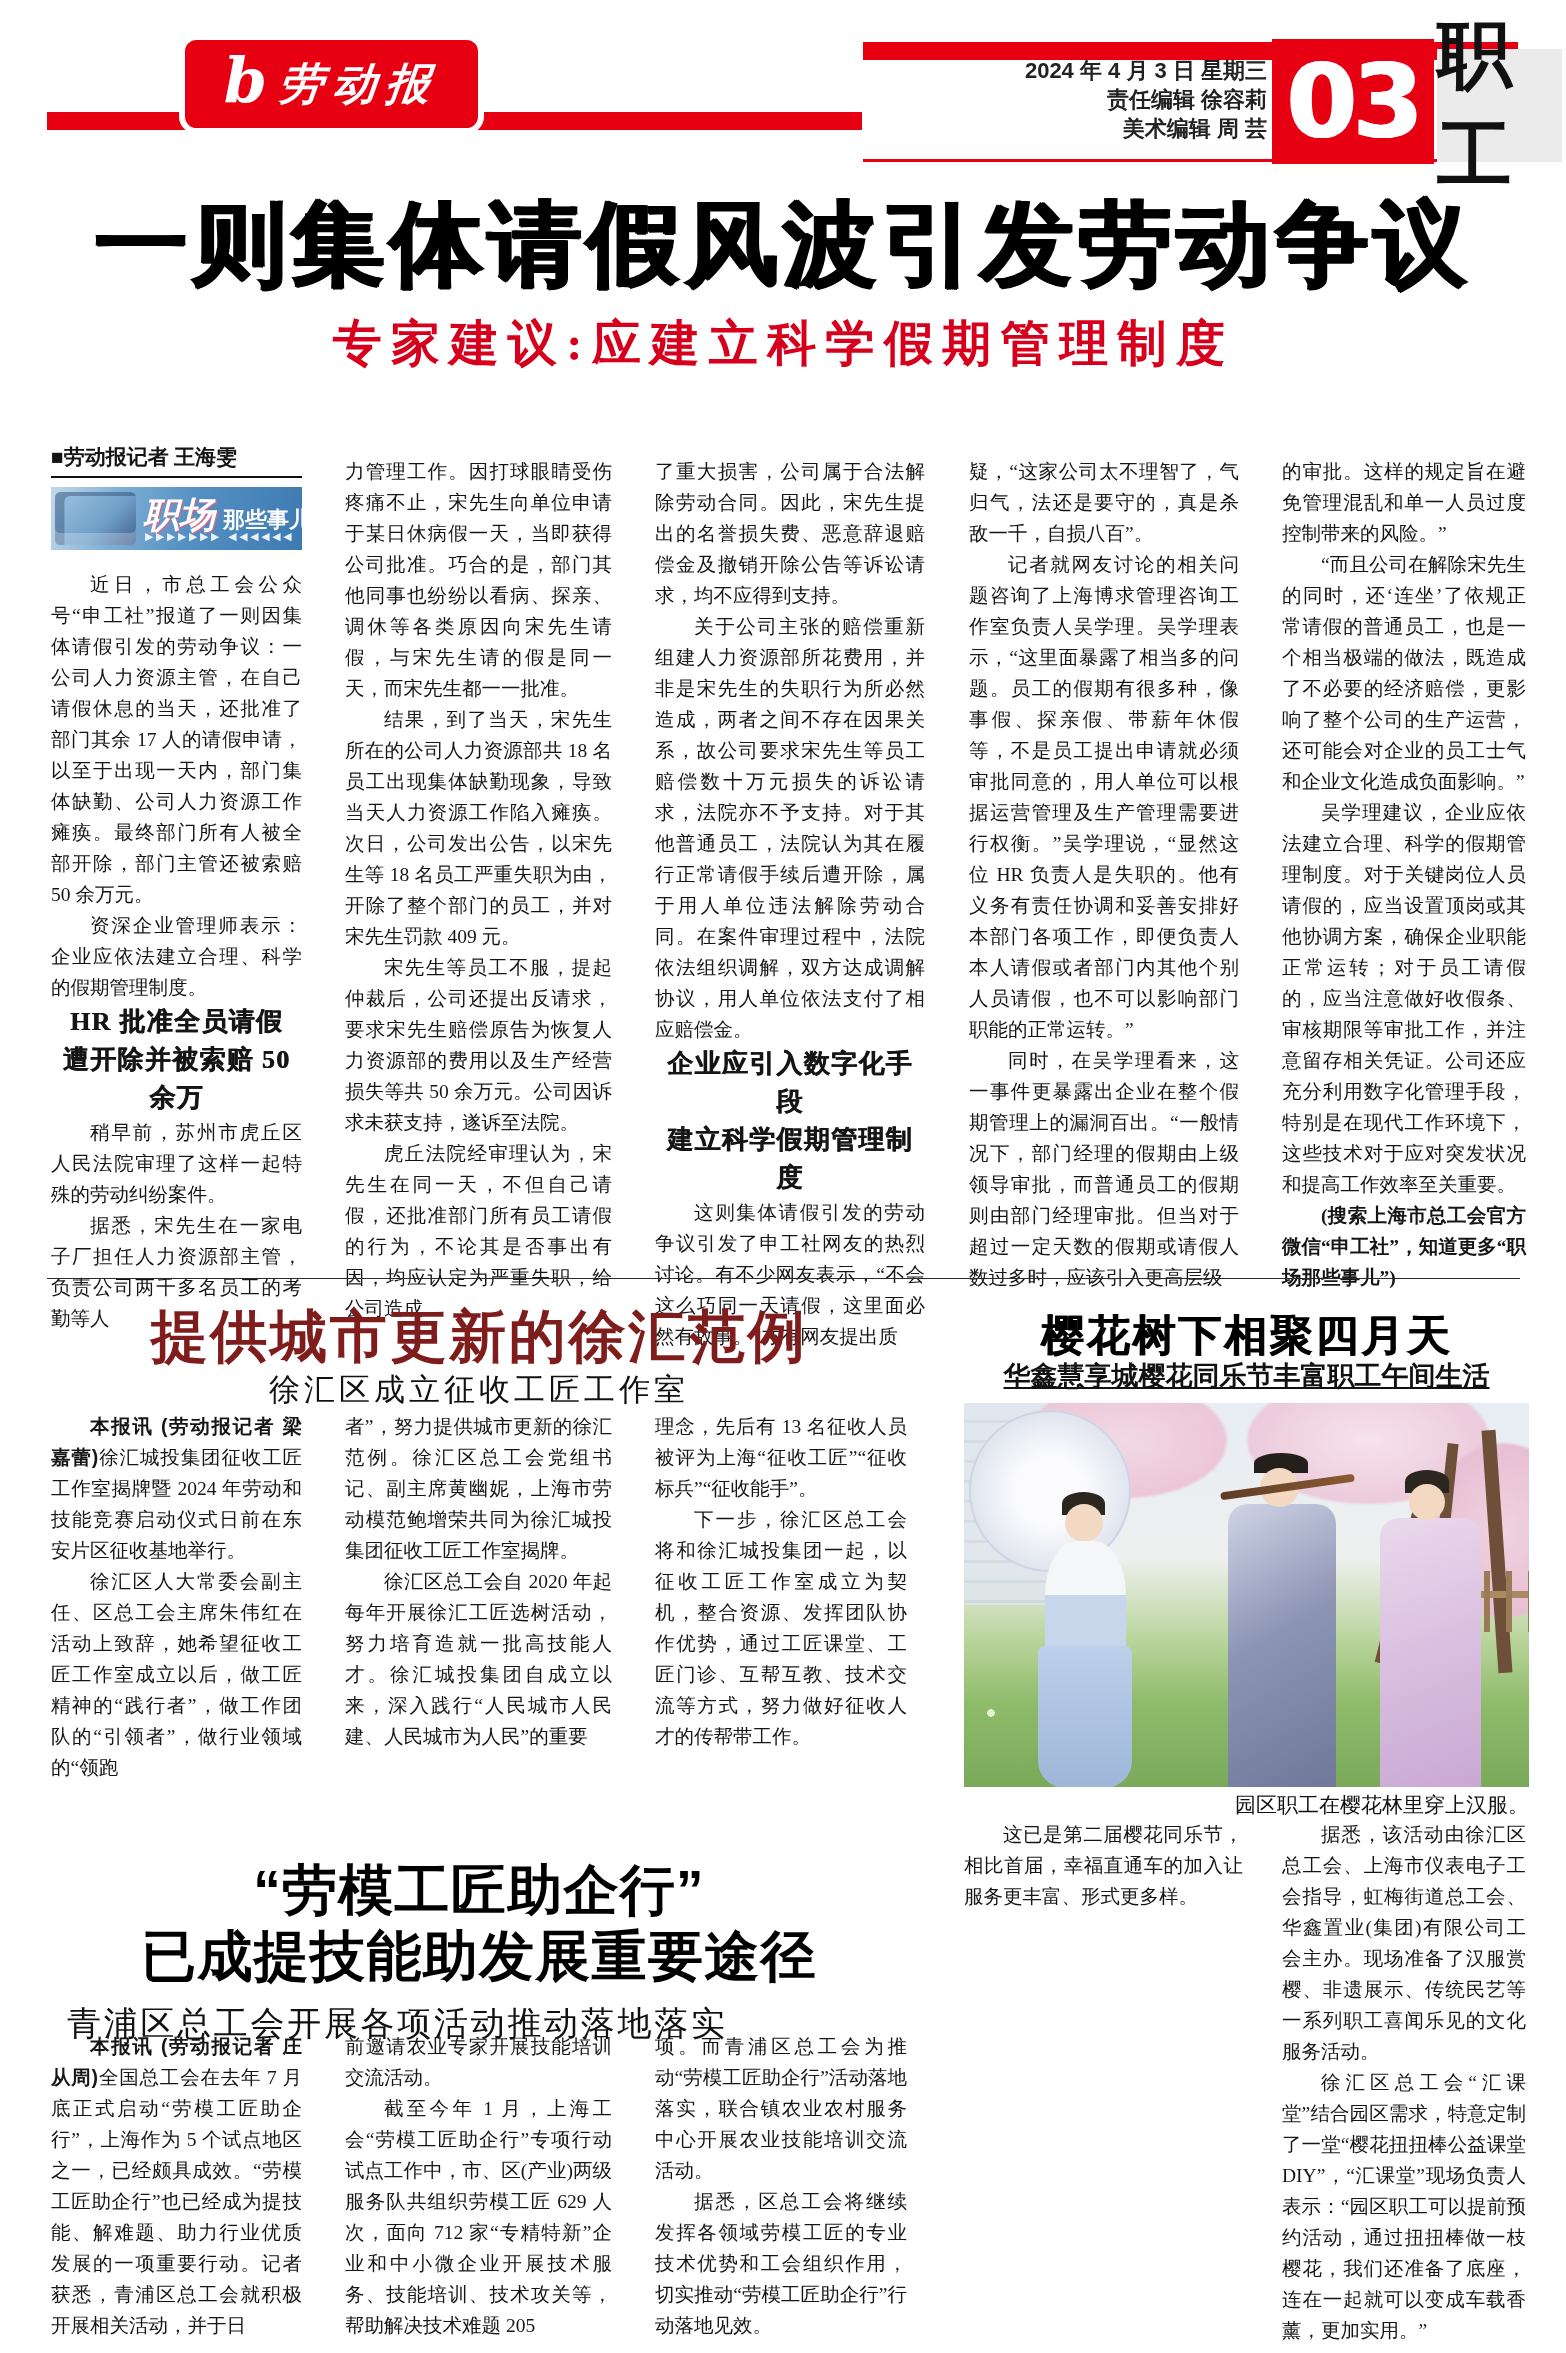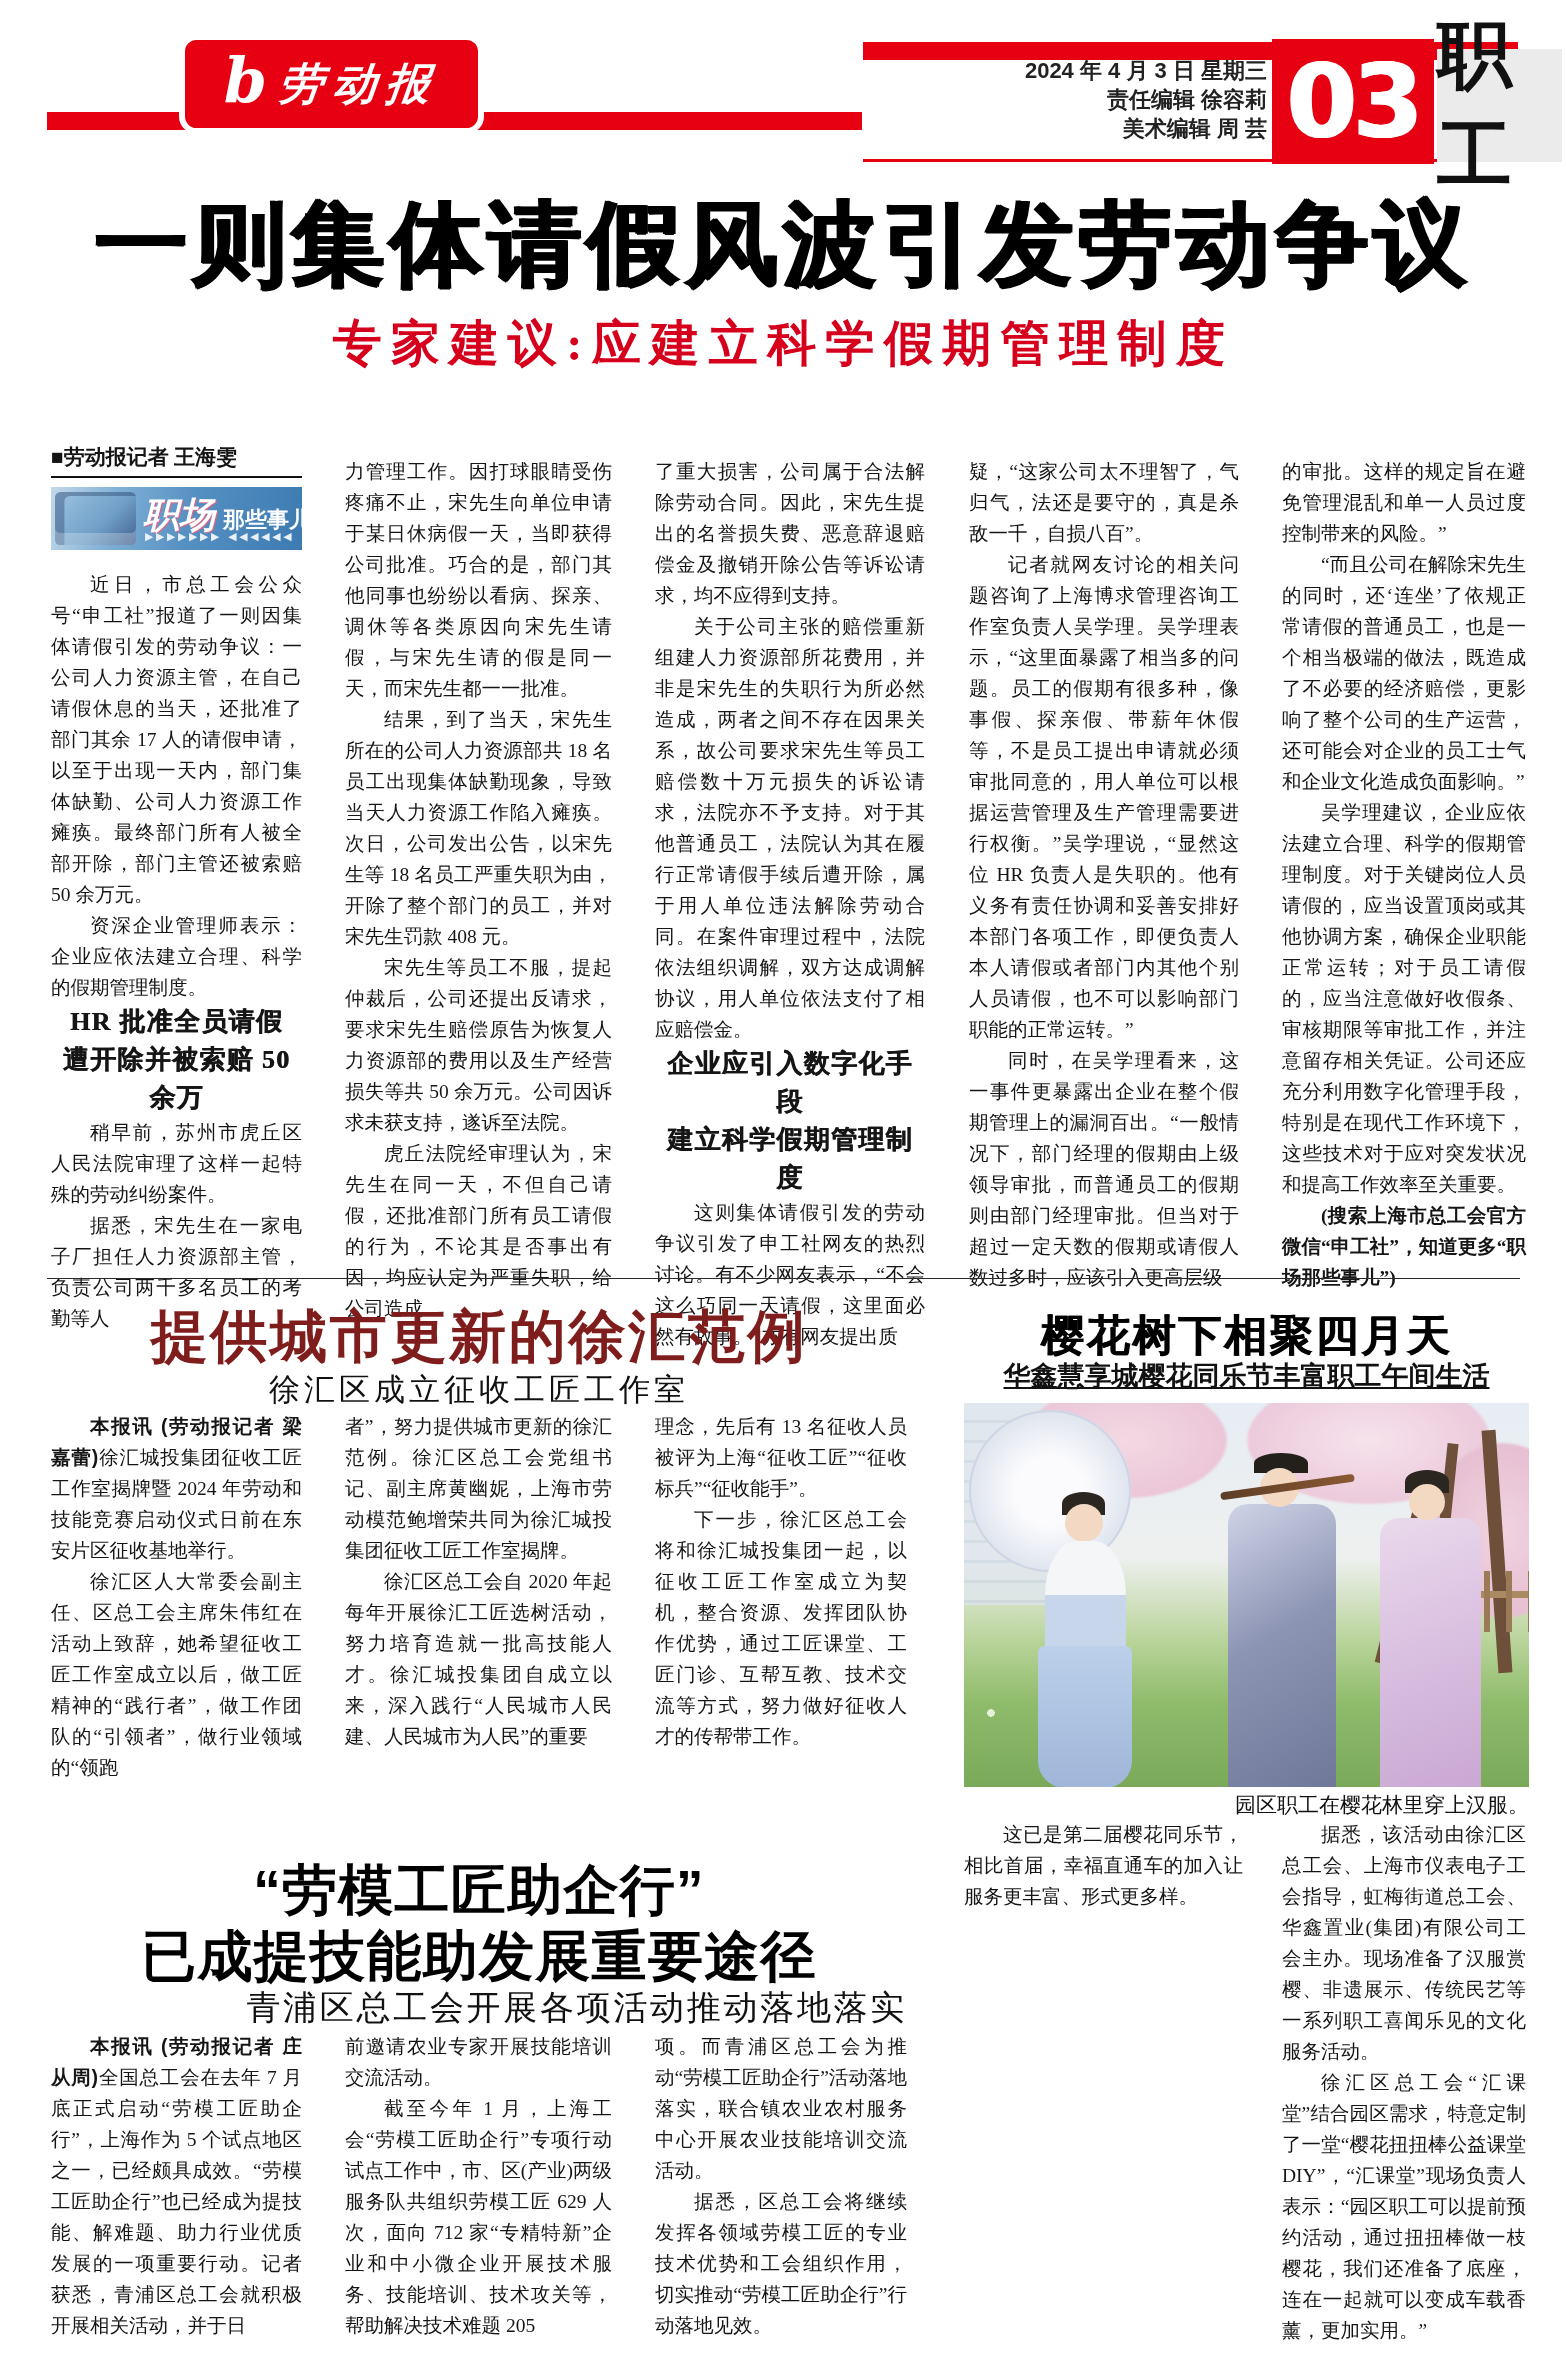--- a/index.html
+++ b/index.html
@@ -117,21 +117,21 @@
                  radial-gradient(circle 4px at 472px 47px,#e6f2d8 90%,transparent);}
   .caption{position:absolute;left:964px;top:1791px;width:565px;text-align:right;
            font:400 21px "Liberation Serif",serif;color:#111;}
   .col-s1{left:964px;top:1819px;width:279px;}
   .col-s2{left:1282px;top:1819px;width:244px;}
   
   .qp-title1{position:absolute;left:51px;top:1854px;width:856px;margin:0;text-align:center;
              font:700 55px "Liberation Sans",sans-serif;letter-spacing:1.3px;color:#000;}
   .qp-title2{position:absolute;left:51px;top:1920px;width:856px;margin:0;text-align:center;
              font:700 55px "Liberation Sans",sans-serif;letter-spacing:1.3px;color:#000;}
-  .qp-sub{position:absolute;left:51px;top:1985px;width:856px;margin:0;text-align:right;
+  .qp-sub{position:absolute;left:51px;top:1985px;width:856px;margin:16px;text-align:left;
           font:400 34px "Liberation Serif",serif;letter-spacing:2.7px;color:#111;}
   .col-q1{left:51px;top:2031px;width:251px;}
   .col-q2{left:345px;top:2031px;width:267px;}
   .col-q3{left:655px;top:2031px;width:252px;}
 </style>
 </head>
 <body>
 
 <div class="page">
 
@@ -174,21 +174,21 @@
   <div class="col col-a1">
       <p class="b-p">近日，市总工会公众号“申工社”报道了一则因集体请假引发的劳动争议：一公司人力资源主管，在自己请假休息的当天，还批准了部门其余 17 人的请假申请，以至于出现一天内，部门集体缺勤、公司人力资源工作瘫痪。最终部门所有人被全部开除，部门主管还被索赔 50 余万元。</p>
       <p class="b-p">资深企业管理师表示：企业应依法建立合理、科学的假期管理制度。</p>
       <p class="b-sh1">HR 批准全员请假</p>
       <p class="b-sh2">遭开除并被索赔 50 余万</p>
       <p class="b-p">稍早前，苏州市虎丘区人民法院审理了这样一起特殊的劳动纠纷案件。</p>
       <p class="b-p">据悉，宋先生在一家电子厂担任人力资源部主管，负责公司两千多名员工的考勤等人</p>
     </div>
   <div class="col col-a2">
       <p class="b-cont">力管理工作。因打球眼睛受伤疼痛不止，宋先生向单位申请于某日休病假一天，当即获得公司批准。巧合的是，部门其他同事也纷纷以看病、探亲、调休等各类原因向宋先生请假，与宋先生请的假是同一天，而宋先生都一一批准。</p>
-      <p class="b-p">结果，到了当天，宋先生所在的公司人力资源部共 18 名员工出现集体缺勤现象，导致当天人力资源工作陷入瘫痪。次日，公司发出公告，以宋先生等 18 名员工严重失职为由，开除了整个部门的员工，并对宋先生罚款 408 元。</p>
+      <p class="b-p">结果，到了当天，宋先生所在的公司人力资源部共 18 名员工出现集体缺勤现象，导致当天人力资源工作陷入瘫痪。次日，公司发出公告，以宋先生等 18 名员工严重失职为由，开除了整个部门的员工，并对宋先生罚款 409 元。</p>
       <p class="b-p">宋先生等员工不服，提起仲裁后，公司还提出反请求，要求宋先生赔偿原告为恢复人力资源部的费用以及生产经营损失等共 50 余万元。公司因诉求未获支持，遂诉至法院。</p>
       <p class="b-p">虎丘法院经审理认为，宋先生在同一天，不但自己请假，还批准部门所有员工请假的行为，不论其是否事出有因，均应认定为严重失职，给公司造成</p>
     </div>
   <div class="col col-a3">
       <p class="b-cont">了重大损害，公司属于合法解除劳动合同。因此，宋先生提出的名誉损失费、恶意辞退赔偿金及撤销开除公告等诉讼请求，均不应得到支持。</p>
       <p class="b-p">关于公司主张的赔偿重新组建人力资源部所花费用，并非是宋先生的失职行为所必然造成，两者之间不存在因果关系，故公司要求宋先生等员工赔偿数十万元损失的诉讼请求，法院亦不予支持。对于其他普通员工，法院认为其在履行正常请假手续后遭开除，属于用人单位违法解除劳动合同。在案件审理过程中，法院依法组织调解，双方达成调解协议，用人单位依法支付了相应赔偿金。</p>
       <p class="b-sh1">企业应引入数字化手段</p>
       <p class="b-sh2">建立科学假期管理制度</p>
       <p class="b-p">这则集体请假引发的劳动争议引发了申工社网友的热烈讨论。有不少网友表示，“不会这么巧同一天请假，这里面必然有故事。”亦有网友提出质</p>
     </div>

